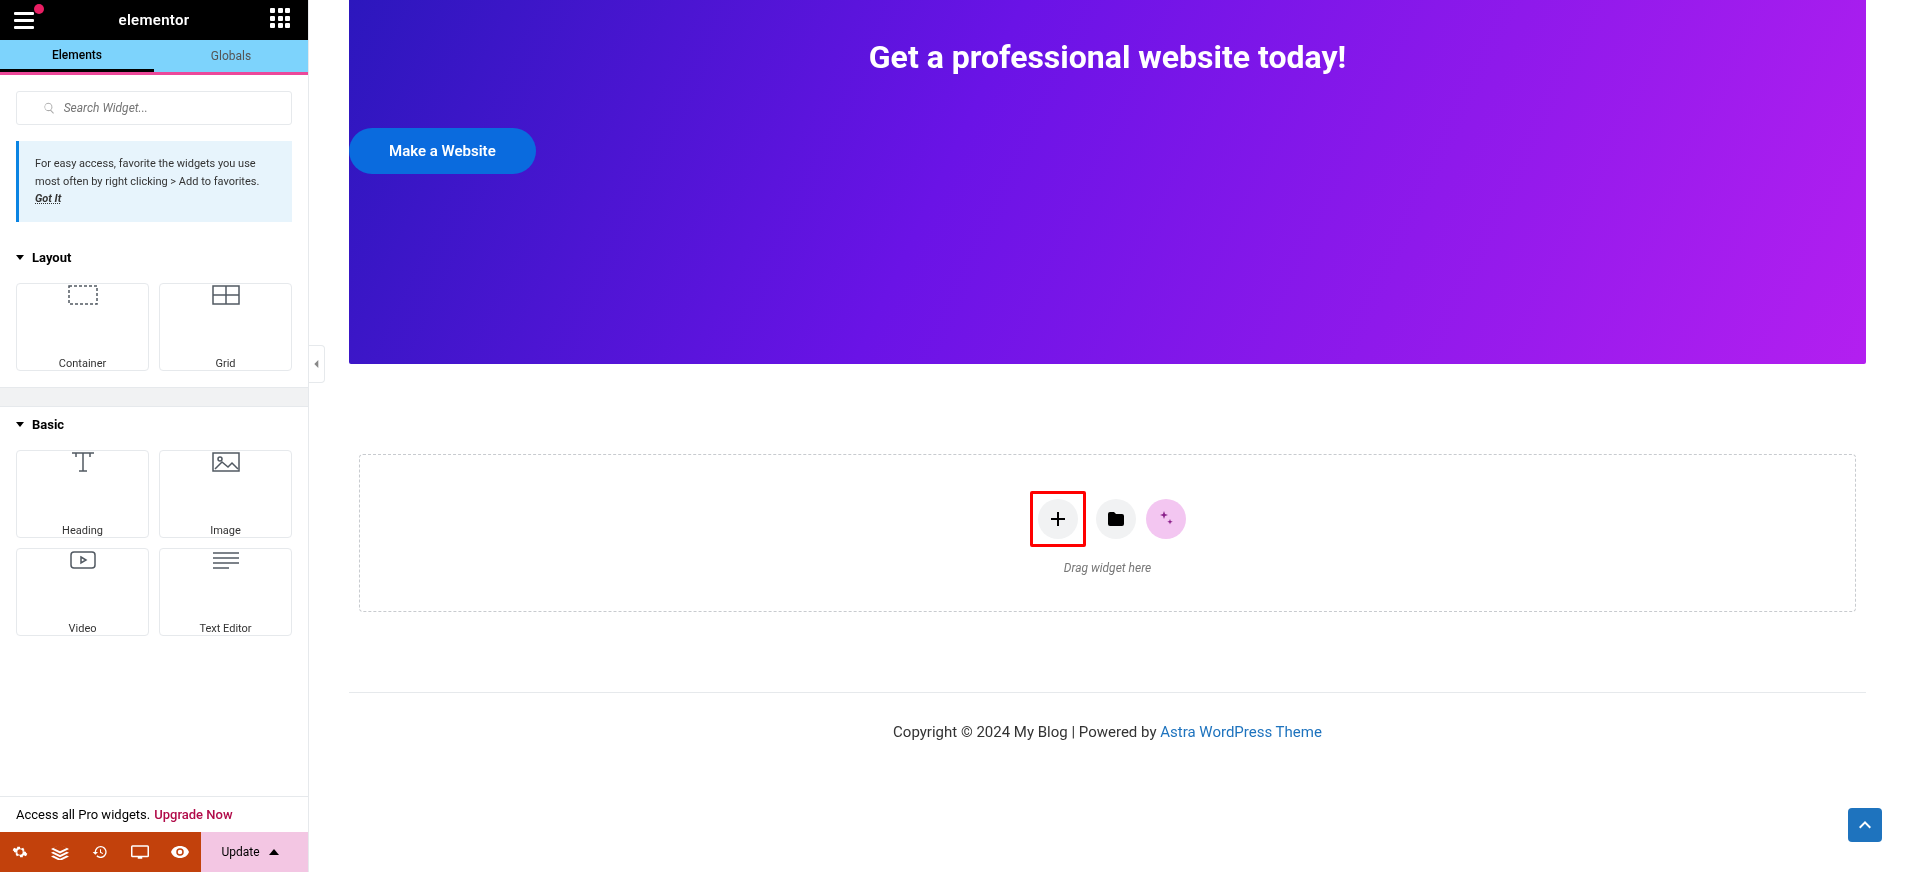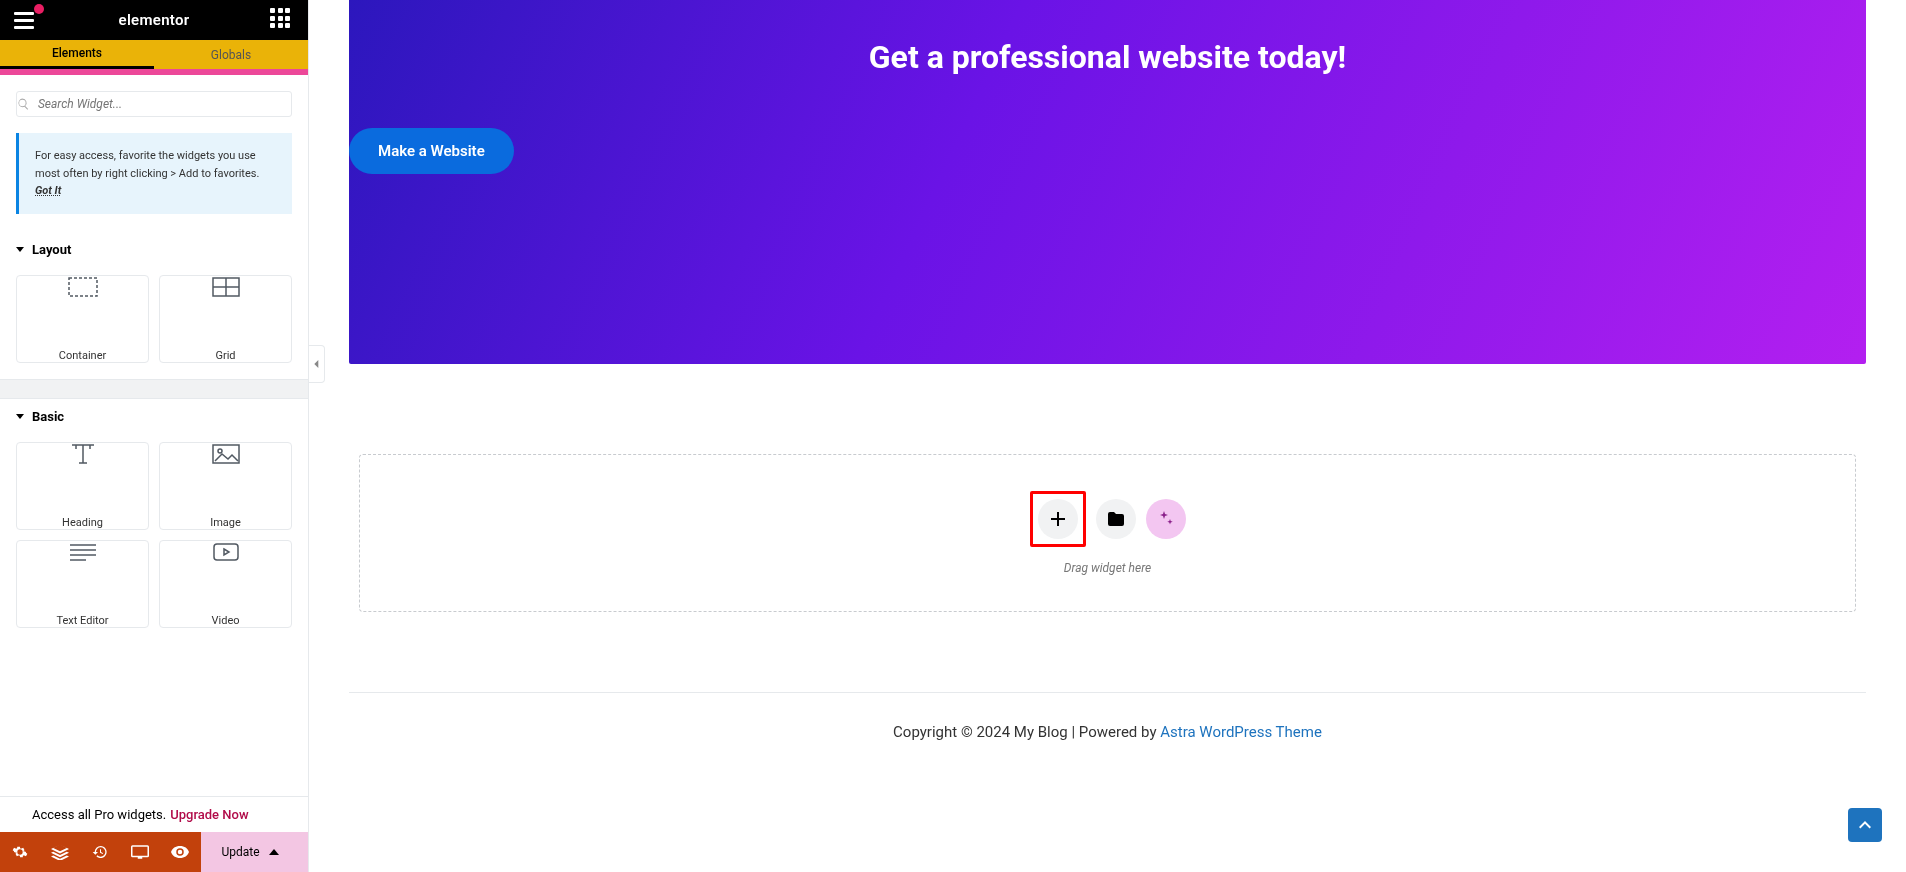--- a/index.html
+++ b/index.html
@@ -7,58 +7,58 @@
 
 .sidebar { width: 309px; display: flex; flex-direction: column; background: #fff; border-right: 1px solid #e6e9ec; height: 100%; }
 .sidebar-header { height: 40px; background: #000; display: flex; align-items: center; justify-content: space-between; padding: 0 14px; color: #fff; position: relative; }
 .menu-btn { width: 24px; height: 24px; display: flex; flex-direction: column; justify-content: center; gap: 4px; cursor: pointer; position: relative; }
 .menu-btn span { background: #fff; height: 3px; width: 20px; border-radius: 1px; }
 .menu-badge { width: 10px; height: 10px; background: #e91e63; border-radius: 50%; position: absolute; top: -4px; right: -6px; }
 .brand { color: #fff; font-weight: 600; font-size: 15px; letter-spacing: 0.3px; }
 .apps-btn { width: 24px; height: 24px; display: grid; grid-template-columns: repeat(3, 5px); grid-template-rows: repeat(3, 5px); gap: 2.5px; cursor: pointer; }
 .apps-btn span { background: #fff; width: 5px; height: 5px; border-radius: 1px; }
 
-.tabs { display: flex; height: 35px; background: #eab308; border-bottom: 6px solid #ec4899; }
+.tabs { display: flex; height: 35px; background: #7dd3fc; border-bottom: 3px solid #ec4899; }
 .tab { flex: 1; display: flex; align-items: center; justify-content: center; font-size: 12px; color: #555; cursor: pointer; }
 .tab.active { color: #000; border-bottom: 3px solid #000; font-weight: 500; }
 
 .search-wrap { padding: 16px; }
-.search-box { border: 1px solid #e6e9ec; border-radius: 3px; height: 26px; display: flex; align-items: center; padding: 0 0; }
+.search-box { border: 1px solid #e6e9ec; border-radius: 3px; height: 34px; display: flex; align-items: center; padding: 0 26px; }
 .search-box svg { width: 14px; height: 14px; fill: #aaa; }
 .search-box input { border: none; outline: none; margin-left: 8px; font-size: 12px; font-style: italic; color: #999; width: 100%; }
 
 .tip-box { margin: 0 16px 18px 16px; padding: 14px 16px; background: #e7f4fc; border-left: 3px solid #0a84e3; font-size: 11px; line-height: 1.6; color: #333; }
 .tip-box a { font-weight: 700; font-style: italic; text-decoration: underline dotted; cursor: pointer; }
 
 .section-head { display: flex; align-items: center; padding: 10px 16px; font-size: 13px; font-weight: 700; cursor: pointer; }
 .section-head .caret { width: 0; height: 0; border-left: 4px solid transparent; border-right: 4px solid transparent; border-top: 5px solid #000; margin-right: 8px; }
 
 .widgets-grid { display: grid; grid-template-columns: 1fr 1fr; gap: 10px; padding: 8px 16px 16px 16px; }
 .widget-card { border: 1px solid #e6e9ec; border-radius: 4px; height: 88px; display: flex; flex-direction: column; align-items: center; justify-content: space-between; gap: 14px; cursor: grab; }
 .widget-card .wicon { height: 22px; display: flex; align-items: center; justify-content: center; color: #515962; }
 .widget-card .wlabel { font-size: 11px; color: #333; }
 
 .section-divider { height: 20px; background: #f1f2f3; border-top: 1px solid #e6e9ec; border-bottom: 1px solid #e6e9ec; }
 
 .collapse-handle { position: absolute; left: 309px; top: 345px; width: 16px; height: 38px; background: #fff; border: 1px solid #e6e9ec; border-left: none; border-radius: 0 4px 4px 0; display: flex; align-items: center; justify-content: center; cursor: pointer; z-index: 5; }
 .collapse-handle svg { width: 8px; height: 8px; fill: #888; }
 
-.upgrade-bar { border-top: 1px solid #e6e9ec; padding: 10px 32px; font-size: 13px; display: flex; align-items: center; }
+.upgrade-bar { border-top: 1px solid #e6e9ec; padding: 10px 16px; font-size: 13px; display: flex; align-items: center; }
 .upgrade-bar .up-link { color: #b10b49; font-weight: 500; cursor: pointer; margin-left: 4px; }
 
 .bottom-bar { height: 40px; background: #c2410c; display: flex; align-items: center; }
 .bottom-bar .bicon { width: 40px; height: 40px; display: flex; align-items: center; justify-content: center; color: #fff; cursor: pointer; }
 .bottom-bar .update-btn { width: 107px; height: 40px; background: #f3c6e3; color: #000; display: flex; align-items: center; justify-content: center; font-size: 12px; cursor: pointer; position: relative; margin-left: auto; }
 .bottom-bar .update-caret { width: 28px; height: 40px; display: flex; align-items: center; justify-content: center; }
 
 .canvas { flex: 1; overflow-y: auto; background: #fff; position: relative; }
 .canvas-inner { padding: 0 40px 40px 40px; }
 .hero { background: linear-gradient(115deg, #2c17bd 0%, #6a13e6 40%, #b31ff0 100%); height: 364px; margin-bottom: 90px; border-radius: 0 0 2px 2px; position: relative; color: #fff; }
 .hero-title { position: absolute; top: 38px; left: 0; right: 0; text-align: center; font-size: 32px; font-weight: 700; }
-.hero-btn { position: absolute; top: 128px; left: 0; background: #0a6bde; border-radius: 40px; padding: 14px 29px; font-size: 15px; font-weight: 600; cursor: pointer; }
+.hero-btn { position: absolute; top: 128px; left: 0; background: #0a6bde; border-radius: 40px; padding: 14px 40px; font-size: 15px; font-weight: 600; cursor: pointer; }
 
 .dropzone { margin: 0 10px; border: 1px dashed #c8cbcf; border-radius: 4px; height: 158px; display: flex; flex-direction: column; align-items: center; justify-content: center; gap: 14px; }
 .drop-btns { display: flex; gap: 10px; align-items: center; }
 .circle-btn { width: 40px; height: 40px; border-radius: 50%; display: flex; align-items: center; justify-content: center; cursor: pointer; }
 .circle-btn.plus { background: #f1f2f3; }
 .circle-btn.folder { background: #f1f2f3; }
 .circle-btn.ai { background: #f3c6f1; }
 .highlight-box { border: 3px solid #f00; padding: 5px; border-radius: 2px; }
 .drop-hint { font-size: 12px; color: #777; font-style: italic; }
 
@@ -161,37 +161,37 @@
             <svg width="28" height="20" viewBox="0 0 28 20">
               <rect x="1" y="1" width="26" height="18" fill="none" stroke="#515962" stroke-width="1.5"></rect>
               <circle cx="8" cy="7" r="2" fill="none" stroke="#515962" stroke-width="1.5"></circle>
               <path d="M3 17 L10 10 L16 15 L20 11 L26 17" fill="none" stroke="#515962" stroke-width="1.5"></path>
             </svg>
           </div>
         <div class="wlabel">Image</div>
       </div>
       <div class="widget-card">
         <div class="wicon">
+            <svg width="26" height="18" viewBox="0 0 26 18">
+              <rect x="1" y="1" width="24" height="16" rx="3" fill="none" stroke="#515962" stroke-width="1.5"></rect>
+              <path d="M11 6 L16 9 L11 12 Z" fill="none" stroke="#515962" stroke-width="1.5"></path>
+            </svg>
+          </div>
+        <div class="wlabel">Video</div>
+      </div>
+      <div class="widget-card">
+        <div class="wicon">
             <svg width="30" height="18" viewBox="0 0 30 18">
               <line x1="2" y1="2" x2="28" y2="2" stroke="#515962" stroke-width="1.5"></line>
               <line x1="2" y1="7" x2="28" y2="7" stroke="#515962" stroke-width="1.5"></line>
               <line x1="2" y1="12" x2="28" y2="12" stroke="#515962" stroke-width="1.5"></line>
               <line x1="2" y1="17" x2="18" y2="17" stroke="#515962" stroke-width="1.5"></line>
             </svg>
           </div>
         <div class="wlabel">Text Editor</div>
-      </div>
-      <div class="widget-card">
-        <div class="wicon">
-            <svg width="26" height="18" viewBox="0 0 26 18">
-              <rect x="1" y="1" width="24" height="16" rx="3" fill="none" stroke="#515962" stroke-width="1.5"></rect>
-              <path d="M11 6 L16 9 L11 12 Z" fill="none" stroke="#515962" stroke-width="1.5"></path>
-            </svg>
-          </div>
-        <div class="wlabel">Video</div>
       </div>
     </div>
 
   </div>
 
   <div class="upgrade-bar">
     <span>Access all Pro widgets.</span>
     <span class="up-link">Upgrade Now</span>
   </div>
 

